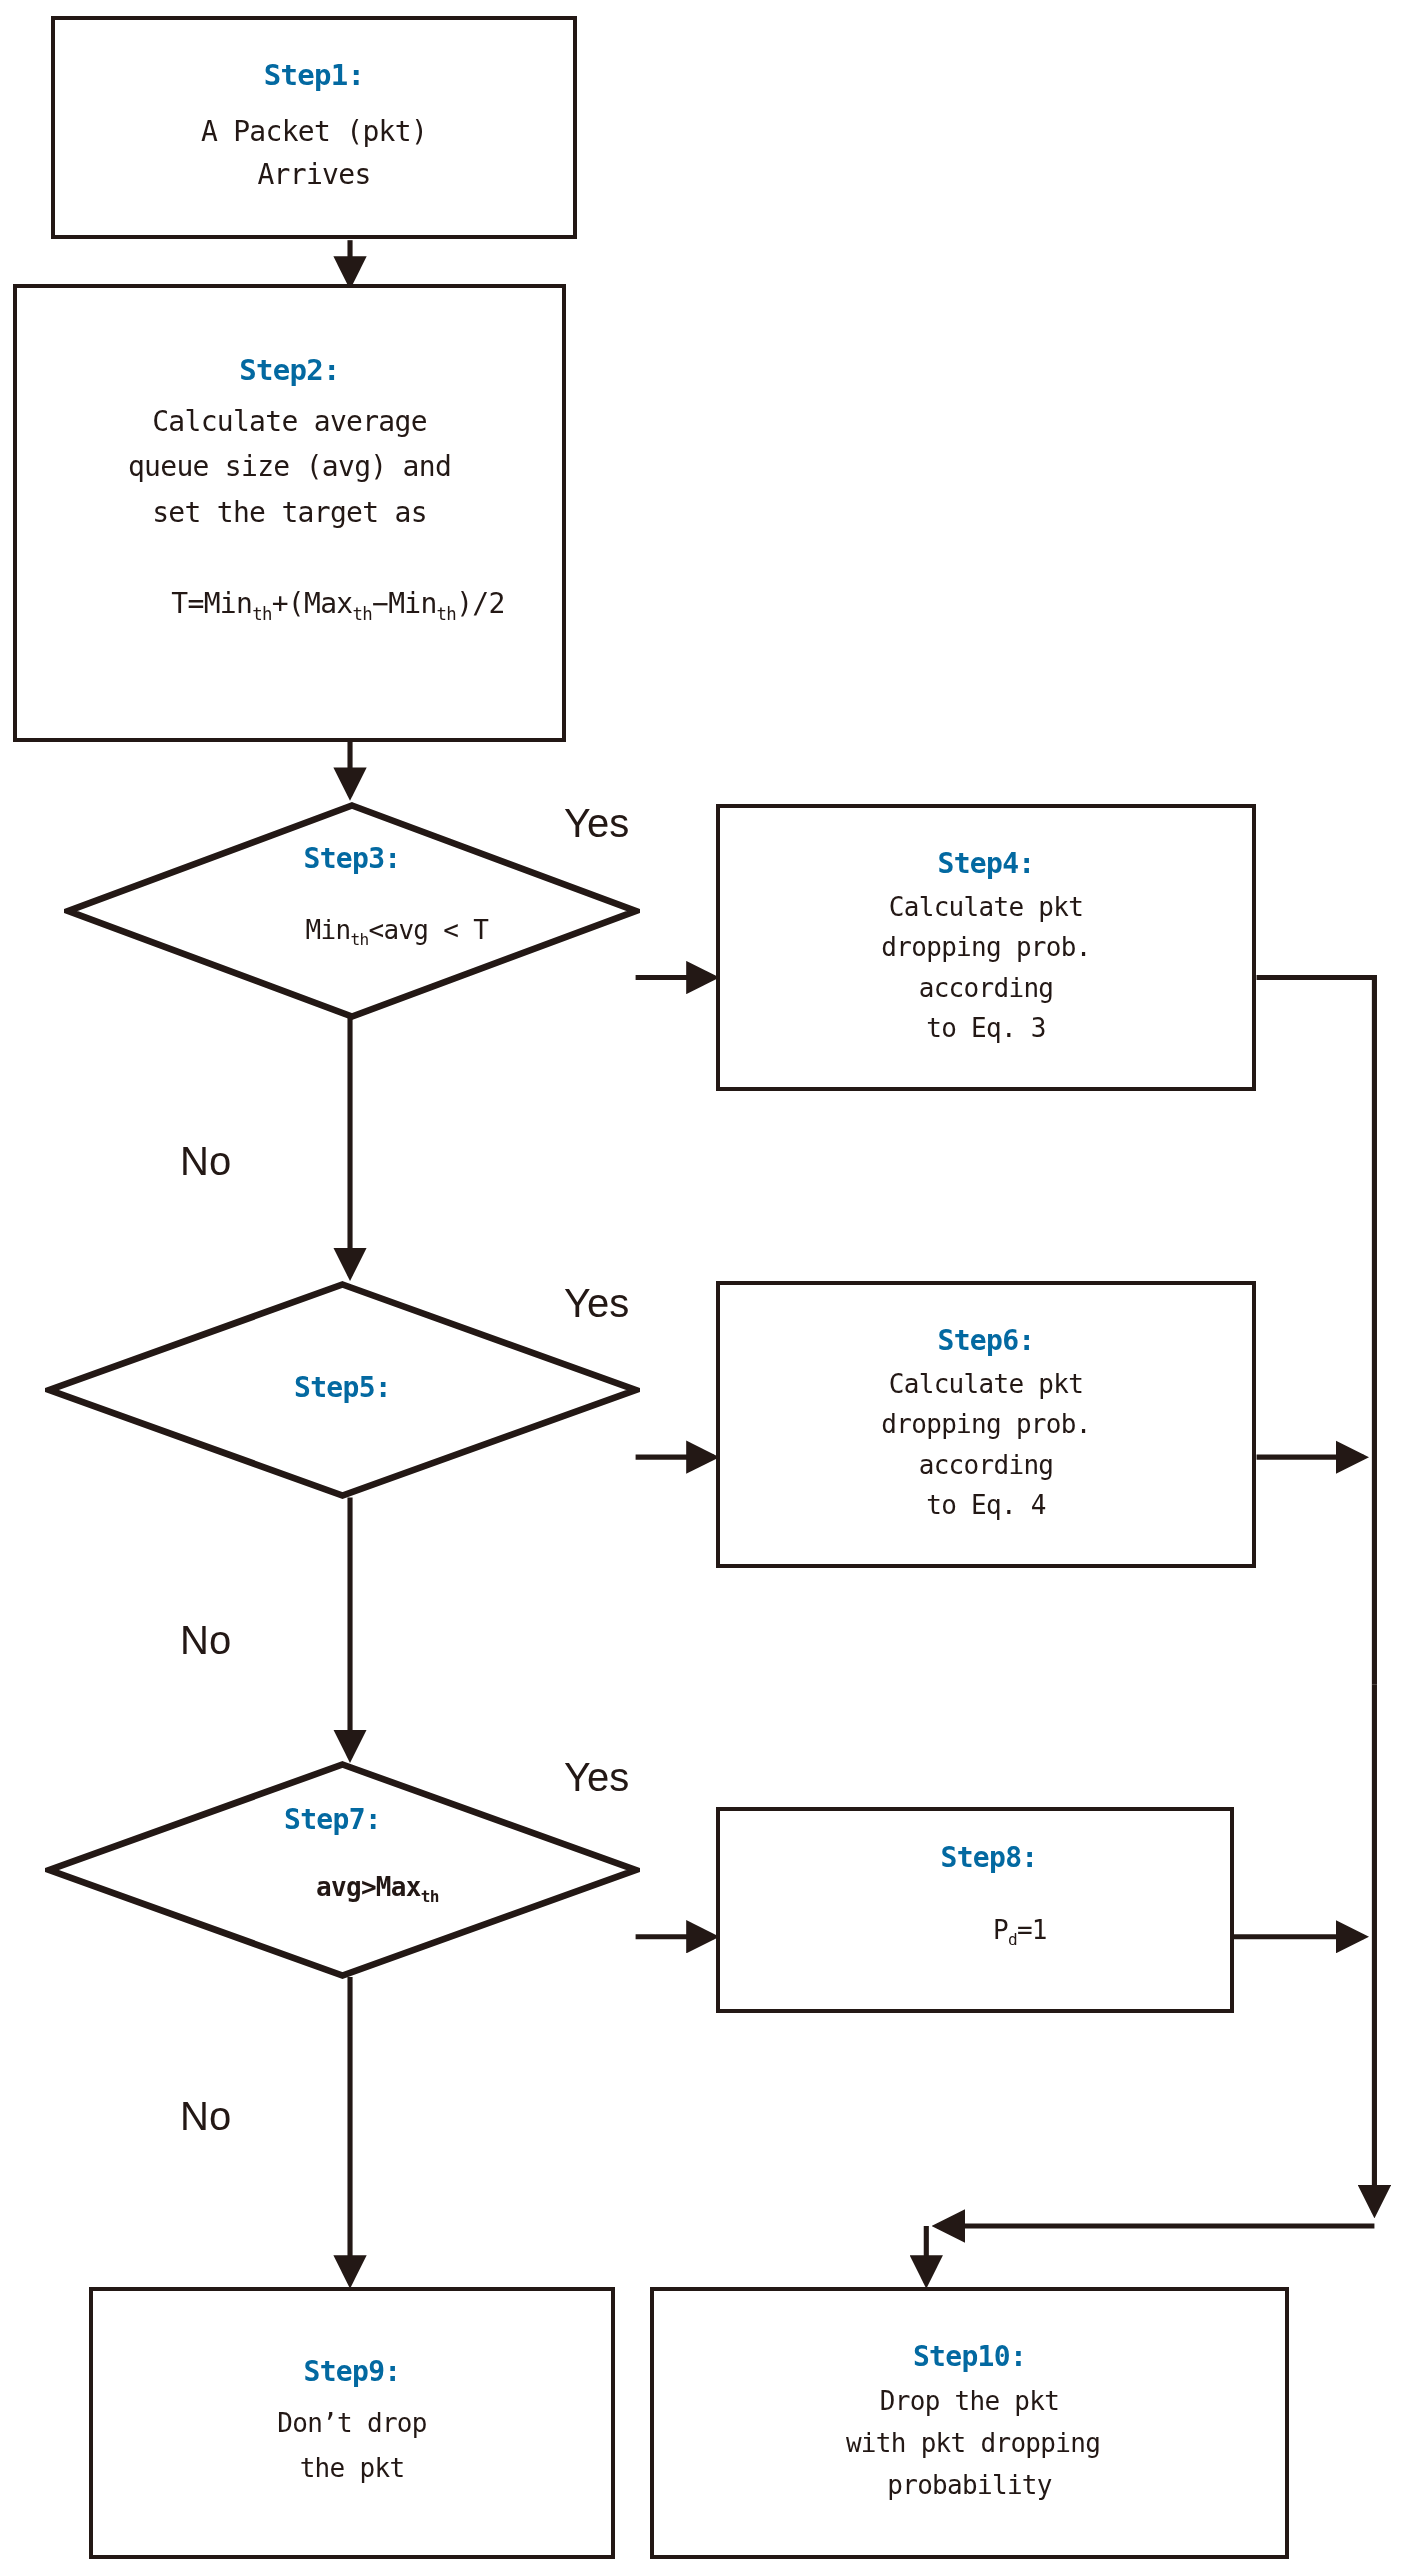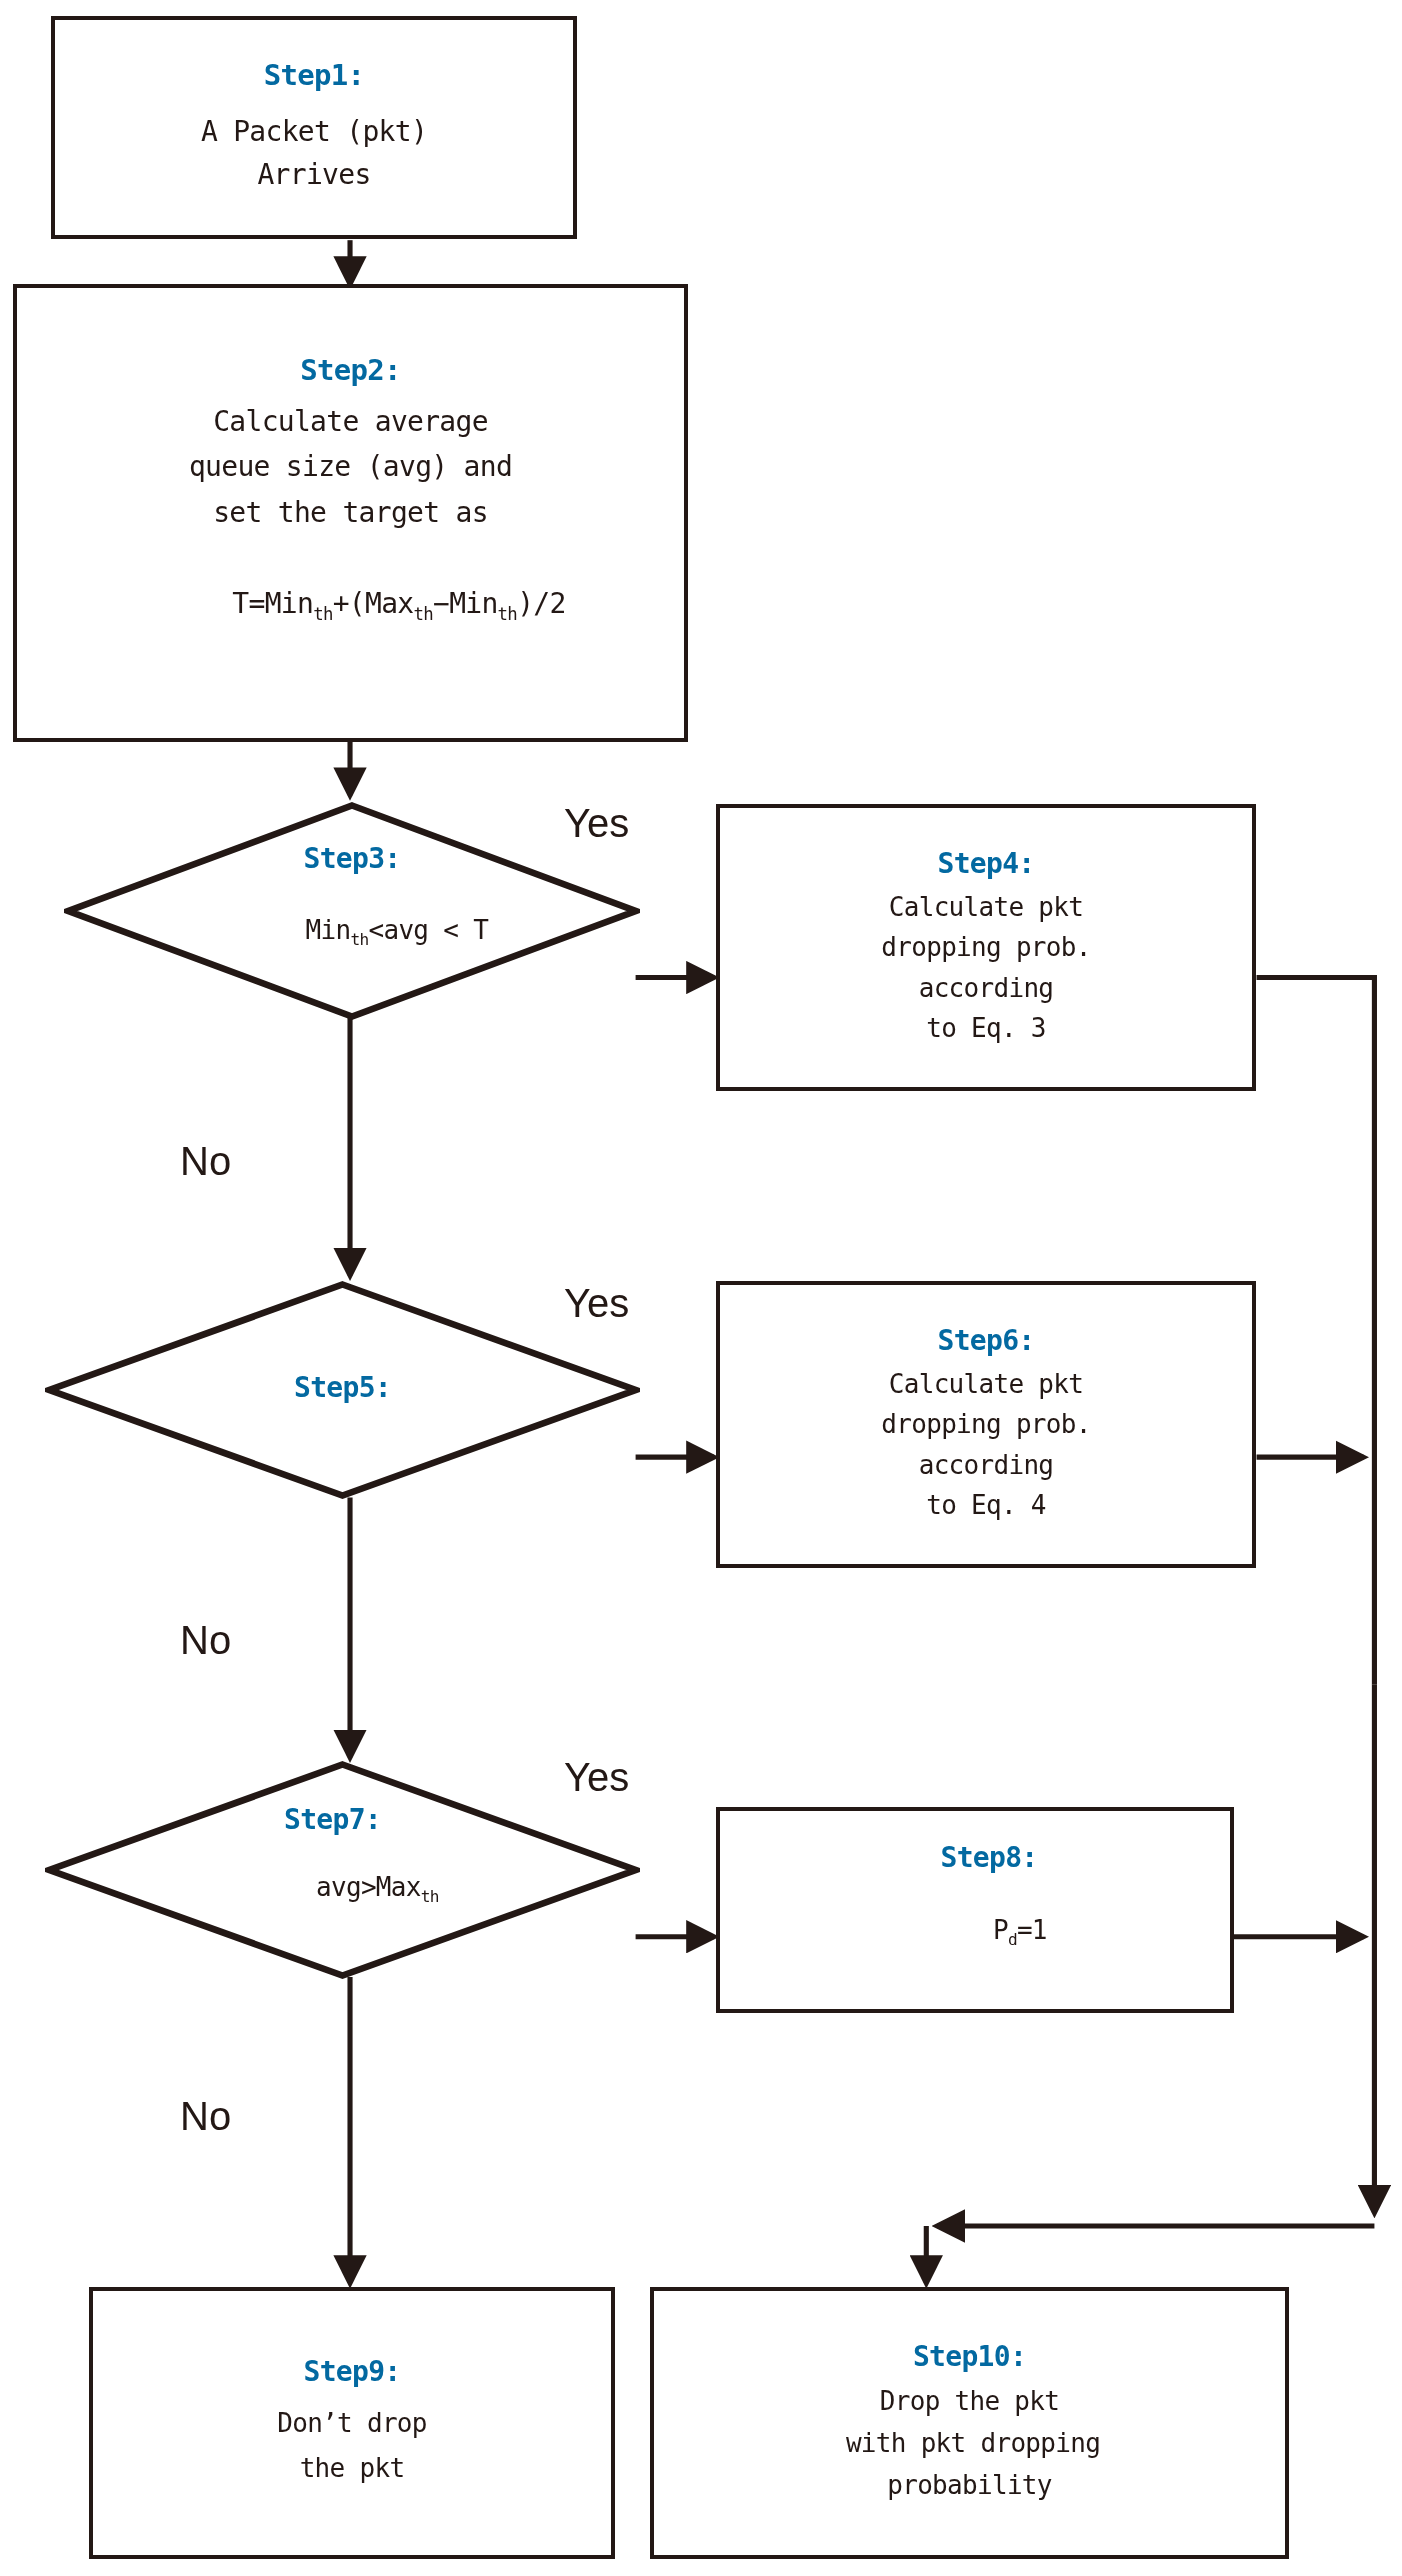--- a/index.html
+++ b/index.html
@@ -66,21 +66,21 @@
       <path d="M1265,3040 L1265,3118" marker-end="url(#ah)"></path>
     </g>
   </svg>
 
   <div class="node boxnode" style="left:51px;top:16px;width:526px;height:223px;">
     <div class="ttl" style="font-size:29px;margin-bottom:17.6px;">Step1:</div>
     <div class="ln" style="font-size:28px;line-height:1.55;">A Packet (pkt)</div>
     <div class="ln" style="font-size:28px;line-height:1.55;">Arrives</div>
   </div>
 
-  <div class="node boxnode" style="left:13px;top:284px;width:675px;height:458px;">
+  <div class="node boxnode" style="left:13px;top:284px;width:553px;height:458px;">
     <div class="ttl" style="font-size:29px;margin-bottom:11.7px;">Step2:</div>
     <div class="ln" style="font-size:28px;line-height:1.62;">Calculate average</div>
     <div class="ln" style="font-size:28px;line-height:1.62;">queue size (avg) and</div>
     <div class="ln" style="font-size:28px;line-height:1.62;">set the target as</div>
     <div class="ln" style="font-size:28px;line-height:1.62;">
       <span>T=Min</span><sub>th</sub><span>+(Max</span><sub>th</sub><span>−Min</span><sub>th</sub><span>)/2</span>
     </div>
   </div>
 
   <svg class="diamond" style="left:64px;top:801px;width:576px;height:220px;" viewBox="0 0 786 300" xmlns="http://www.w3.org/2000/svg">
@@ -114,21 +114,21 @@
     <div class="ln" style="font-size:26px;line-height:1.55;">dropping prob.</div>
     <div class="ln" style="font-size:26px;line-height:1.55;">according</div>
     <div class="ln" style="font-size:26px;line-height:1.55;">to Eq. 4</div>
   </div>
 
   <svg class="diamond" style="left:45px;top:1760px;width:595px;height:220px;" viewBox="0 0 812 300" xmlns="http://www.w3.org/2000/svg">
     <polygon points="406,6 806,150 406,294 6,150" fill="#ffffff" stroke="#231815" stroke-width="9"></polygon>
   </svg>
   <div class="dlabel" style="left:35px;top:1760px;width:595px;height:220px;">
     <div class="ttl" style="font-size:28px;margin-bottom:5.9px;">Step7:</div>
-    <div class="ln" style="font-size:26px;">
+    <div class="ln" style="font-size:26px;font-weight:bold;">
       <span>avg&gt;Max</span><sub>th</sub><span></span>
     </div>
   </div>
 
   <div class="node boxnode" style="left:716px;top:1807px;width:518px;height:206px;">
     <div class="ttl" style="font-size:28px;margin-bottom:10.3px;margin-left:28px;">Step8:</div>
     <div class="ln" style="font-size:26px;">
       <span>P</span><sub>d</sub><span>=1</span>
     </div>
   </div>

